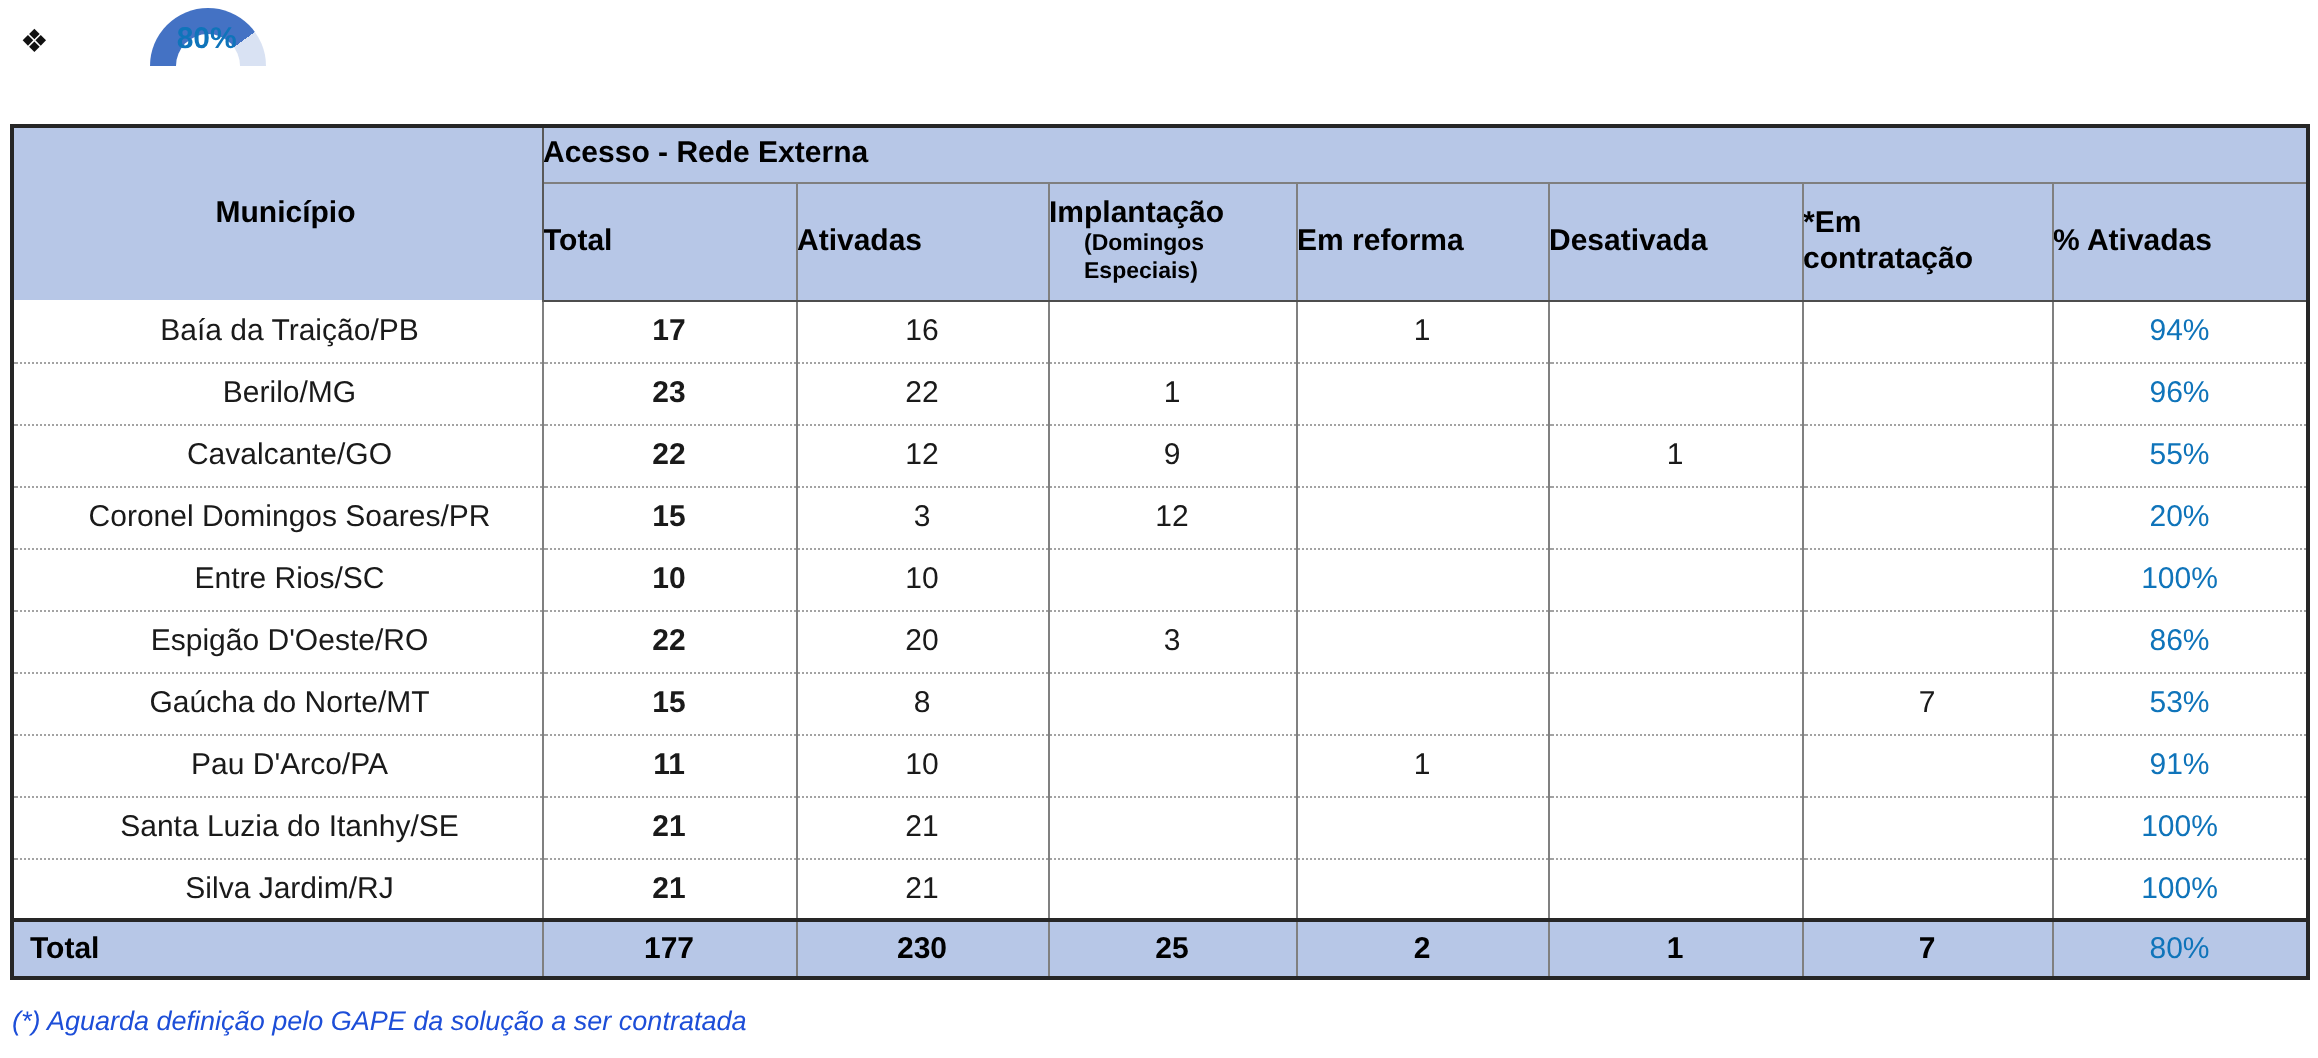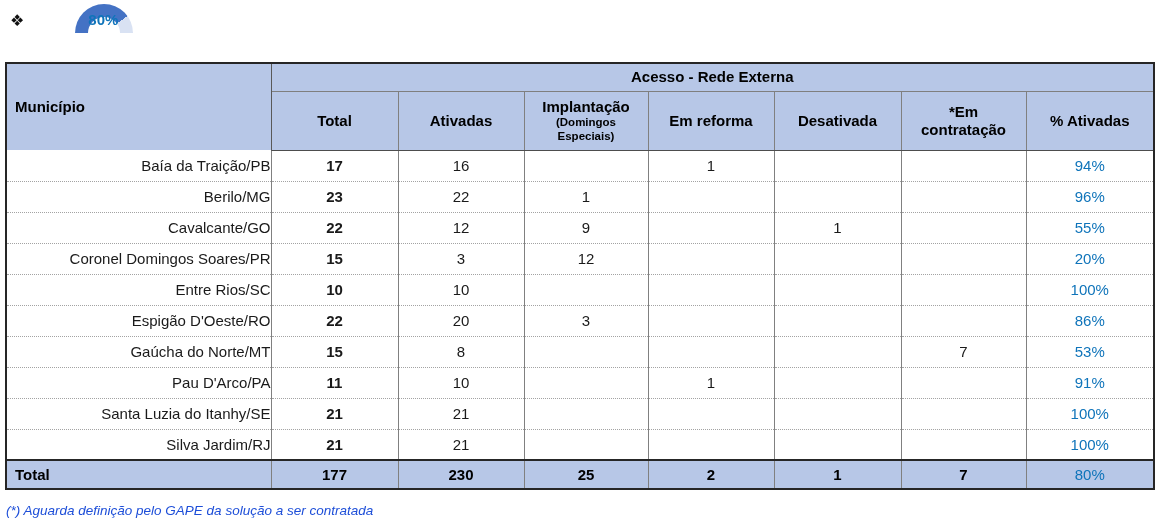--- a/index.html
+++ b/index.html
@@ -78,25 +78,25 @@
   th, td {
     border-left: 1px solid #808080;
     padding: 0;
     overflow: hidden;
   }
   th:first-child, td:first-child { border-left: none; }
   thead th {
     background: var(--hdr-bg);
     font-weight: bold;
     color: #000;
-    text-align: center;
+    text-align: left;
     line-height: 1.2;
   }
   .th-muni {
-    text-align: left;
+    text-align: center;
     padding-left: 8px;
     vertical-align: middle;
     border-right: 1px solid #595959;
   }
   .th-group { height: 28px; border-bottom: 1px solid #7f7f7f; }
   .cols-row th {
     height: 59px;
     vertical-align: middle;
     border-bottom: 1px solid #4d4d4d;
   }
@@ -109,21 +109,21 @@
     margin: 0 auto;
   }
   .narrow { display: inline-block; max-width: 95px; }
   tbody td {
     height: 31px;
     text-align: center;
     border-top: 1px dotted #a3a3a3;
     background: #ffffff;
   }
   tbody tr:first-child td { border-top: none; }
-  td.col-muni { text-align: right; padding-left: 12px; }
+  td.col-muni { text-align: center; padding-left: 12px; }
   td.col-bold { font-weight: bold; }
   .col-pct { color: var(--accent); font-weight: normal; }
   tfoot td {
     background: var(--hdr-bg);
     font-weight: bold;
     height: 29px;
     text-align: center;
     border-top: 2px solid #262626;
     color: #000;
   }

